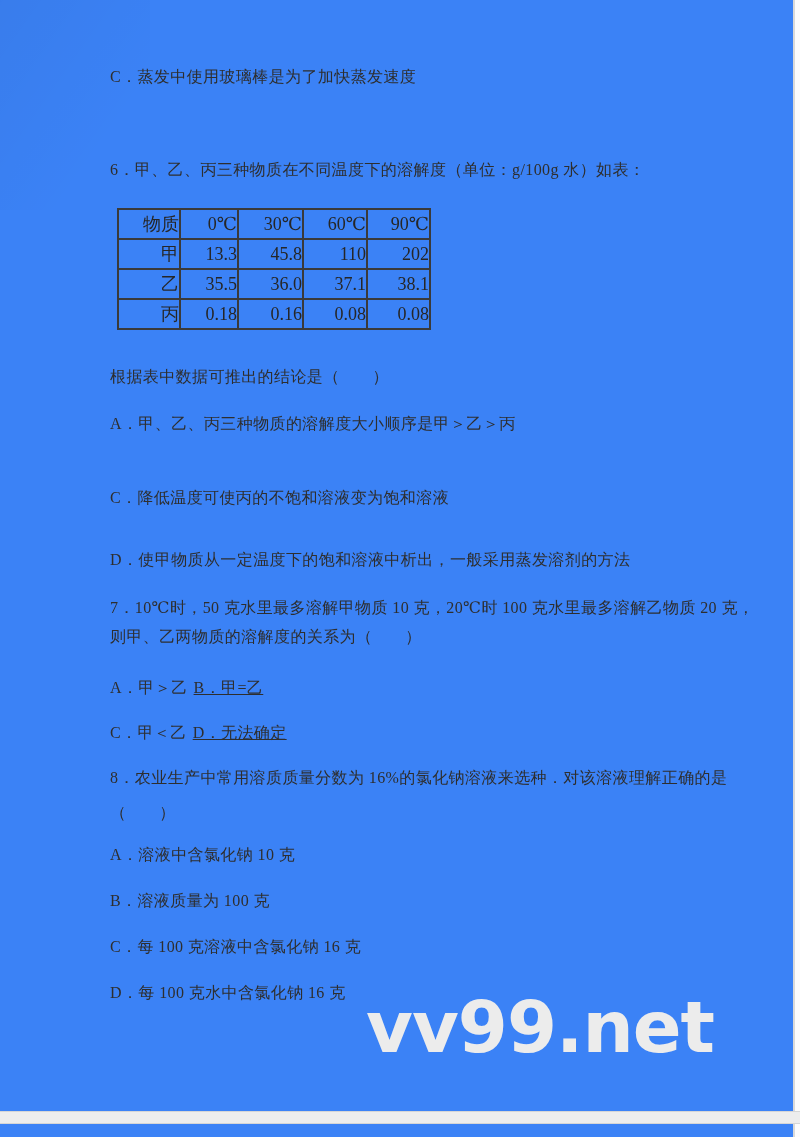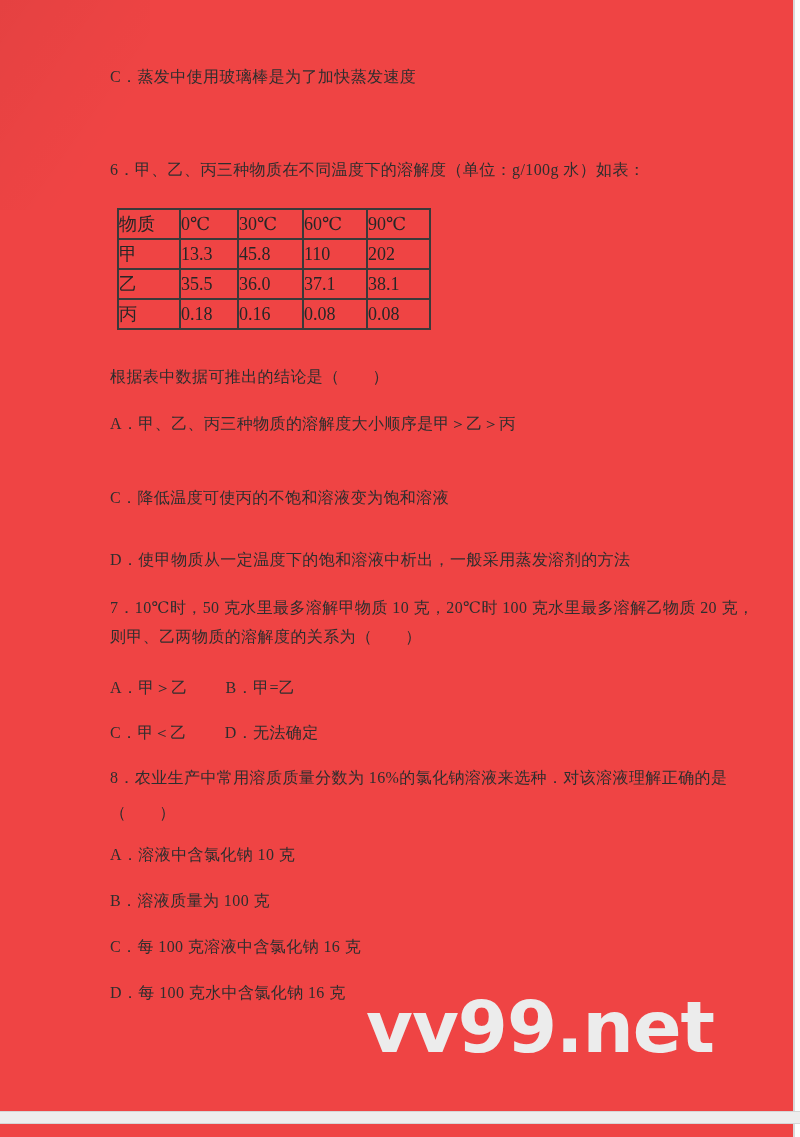--- a/index.html
+++ b/index.html
@@ -5,54 +5,54 @@
   html, body {
     margin: 0;
     padding: 0;
     background: #ffffff;
   }
   .viewport {
     position: relative;
     width: 800px;
     height: 1137px;
     overflow: hidden;
-    background: #ef4444;
+    background: #3b82f6;
     font-family: "Liberation Serif", "DejaVu Serif", serif;
     color: #2e2e2e;
   }
   
   .corner-shade {
     position: absolute;
     left: 0; top: 0;
     width: 150px; height: 210px;
     background: linear-gradient(125deg, rgba(0,0,0,0.045), rgba(0,0,0,0.0) 70%);
     pointer-events: none;
   }
   
   .tl {
     position: absolute;
     left: 110px;
     font-size: 16px;
     line-height: 19px;
     letter-spacing: 0.4px;
     white-space: nowrap;
   }
-  .opt-gap { margin-left: 38px; }
+  .opt-gap { margin-left: 6px; text-decoration: underline; }
   
   .sol-table {
     position: absolute;
     left: 117px;
     top: 208px;
     border-collapse: collapse;
     font-size: 18px;
     color: #262626;
   }
   .sol-table td {
     border: 2px solid #3a3a3a;
-    text-align: left;
+    text-align: right;
     vertical-align: middle;
     height: 28px;
     padding: 0;
   }
   
   .watermark {
     position: absolute;
     left: 366px;
     top: 985px;
     font-family: "DejaVu Sans", "Liberation Sans", sans-serif;

